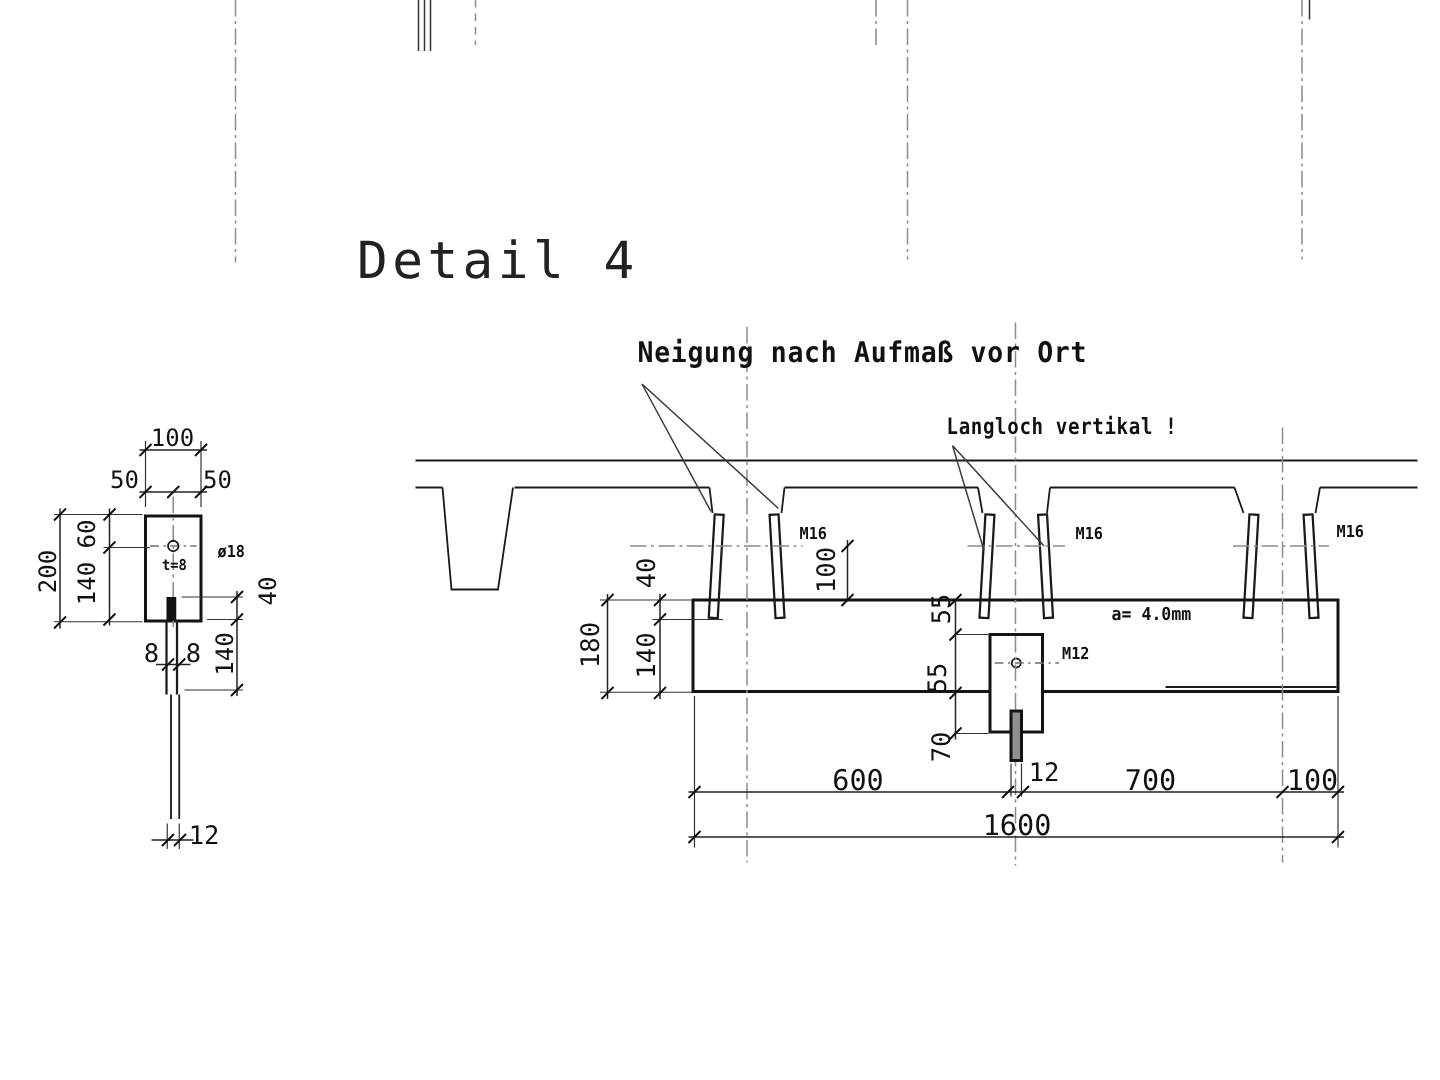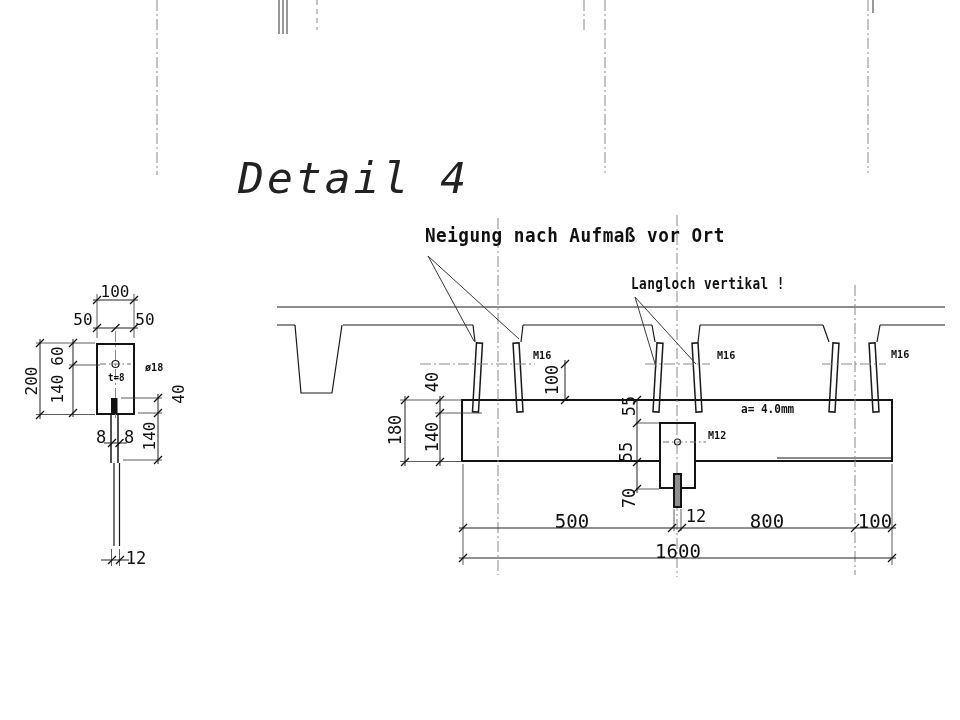--- a/index.html
+++ b/index.html
@@ -13,21 +13,21 @@
   .dsh2{stroke:#6f6f6f;stroke-width:1;stroke-dasharray:6 3 1.5 3;fill:none}
   .s1{stroke:#333;stroke-width:1;fill:none}
   .t1{stroke:#1a1a1a;stroke-width:1.2;fill:none}
   .t15{stroke:#1a1a1a;stroke-width:1.5;fill:none}
   .t2{stroke:#141414;stroke-width:2}
   .d1{stroke:#222;stroke-width:1;fill:none}
   .e1{stroke:#333;stroke-width:0.8;fill:none}
   .tk{stroke:#111;stroke-width:1.3;fill:none}
   .ld{stroke:#3a3a3a;stroke-width:1;fill:none}
   .lbl{position:absolute;white-space:pre;line-height:1;color:#111;}
-  .ttl{font-size:43px;letter-spacing:3px;color:#222;font-style:italic;}
+  .ttl{font-size:34px;letter-spacing:3px;color:#222;}
   .note{font-size:19px;font-weight:700;transform:scaleX(0.93);transform-origin:left top;letter-spacing:0.5px;}
   .note2{font-size:15px;font-weight:700;transform:scaleX(0.85);transform-origin:left top;letter-spacing:0.5px;}
   .tag{font-size:11px;font-weight:700;transform:scaleX(0.92);transform-origin:left top;}
   .tag12{font-size:12px;font-weight:700;transform:scaleX(0.92);transform-origin:left top;}
   .dim{font-size:17px;transform:translate(-50%,-50%);}
   .dimL{font-size:16px;transform:translate(-50%,-50%);}
   .dimB{font-size:19px;transform:translate(-50%,-50%);}
   .rdim{font-size:17px;transform:translate(-50%,-50%) rotate(-90deg);}
   .rdimL{font-size:16px;transform:translate(-50%,-50%) rotate(-90deg);}
 </style>
@@ -166,18 +166,18 @@
   <div class="lbl dim" style="left:136px;top:558px">12</div>
 
   <div class="lbl rdim" style="left:395px;top:430px">180</div>
   <div class="lbl rdim" style="left:432px;top:382px">40</div>
   <div class="lbl rdim" style="left:432px;top:437px">140</div>
   <div class="lbl rdim" style="left:552px;top:380px">100</div>
   <div class="lbl rdim" style="left:629px;top:406px">55</div>
   <div class="lbl rdim" style="left:626px;top:452px">55</div>
   <div class="lbl rdim" style="left:629px;top:498px">70</div>
   <div class="lbl dim" style="left:696px;top:516px">12</div>
-  <div class="lbl dimB" style="left:572px;top:521px">500</div>
-  <div class="lbl dimB" style="left:767px;top:521px">800</div>
+  <div class="lbl dimB" style="left:572px;top:521px">600</div>
+  <div class="lbl dimB" style="left:767px;top:521px">700</div>
   <div class="lbl dimB" style="left:875px;top:521px">100</div>
   <div class="lbl dimB" style="left:678px;top:551px">1600</div>
 
 </div>
 
 </body></html>

